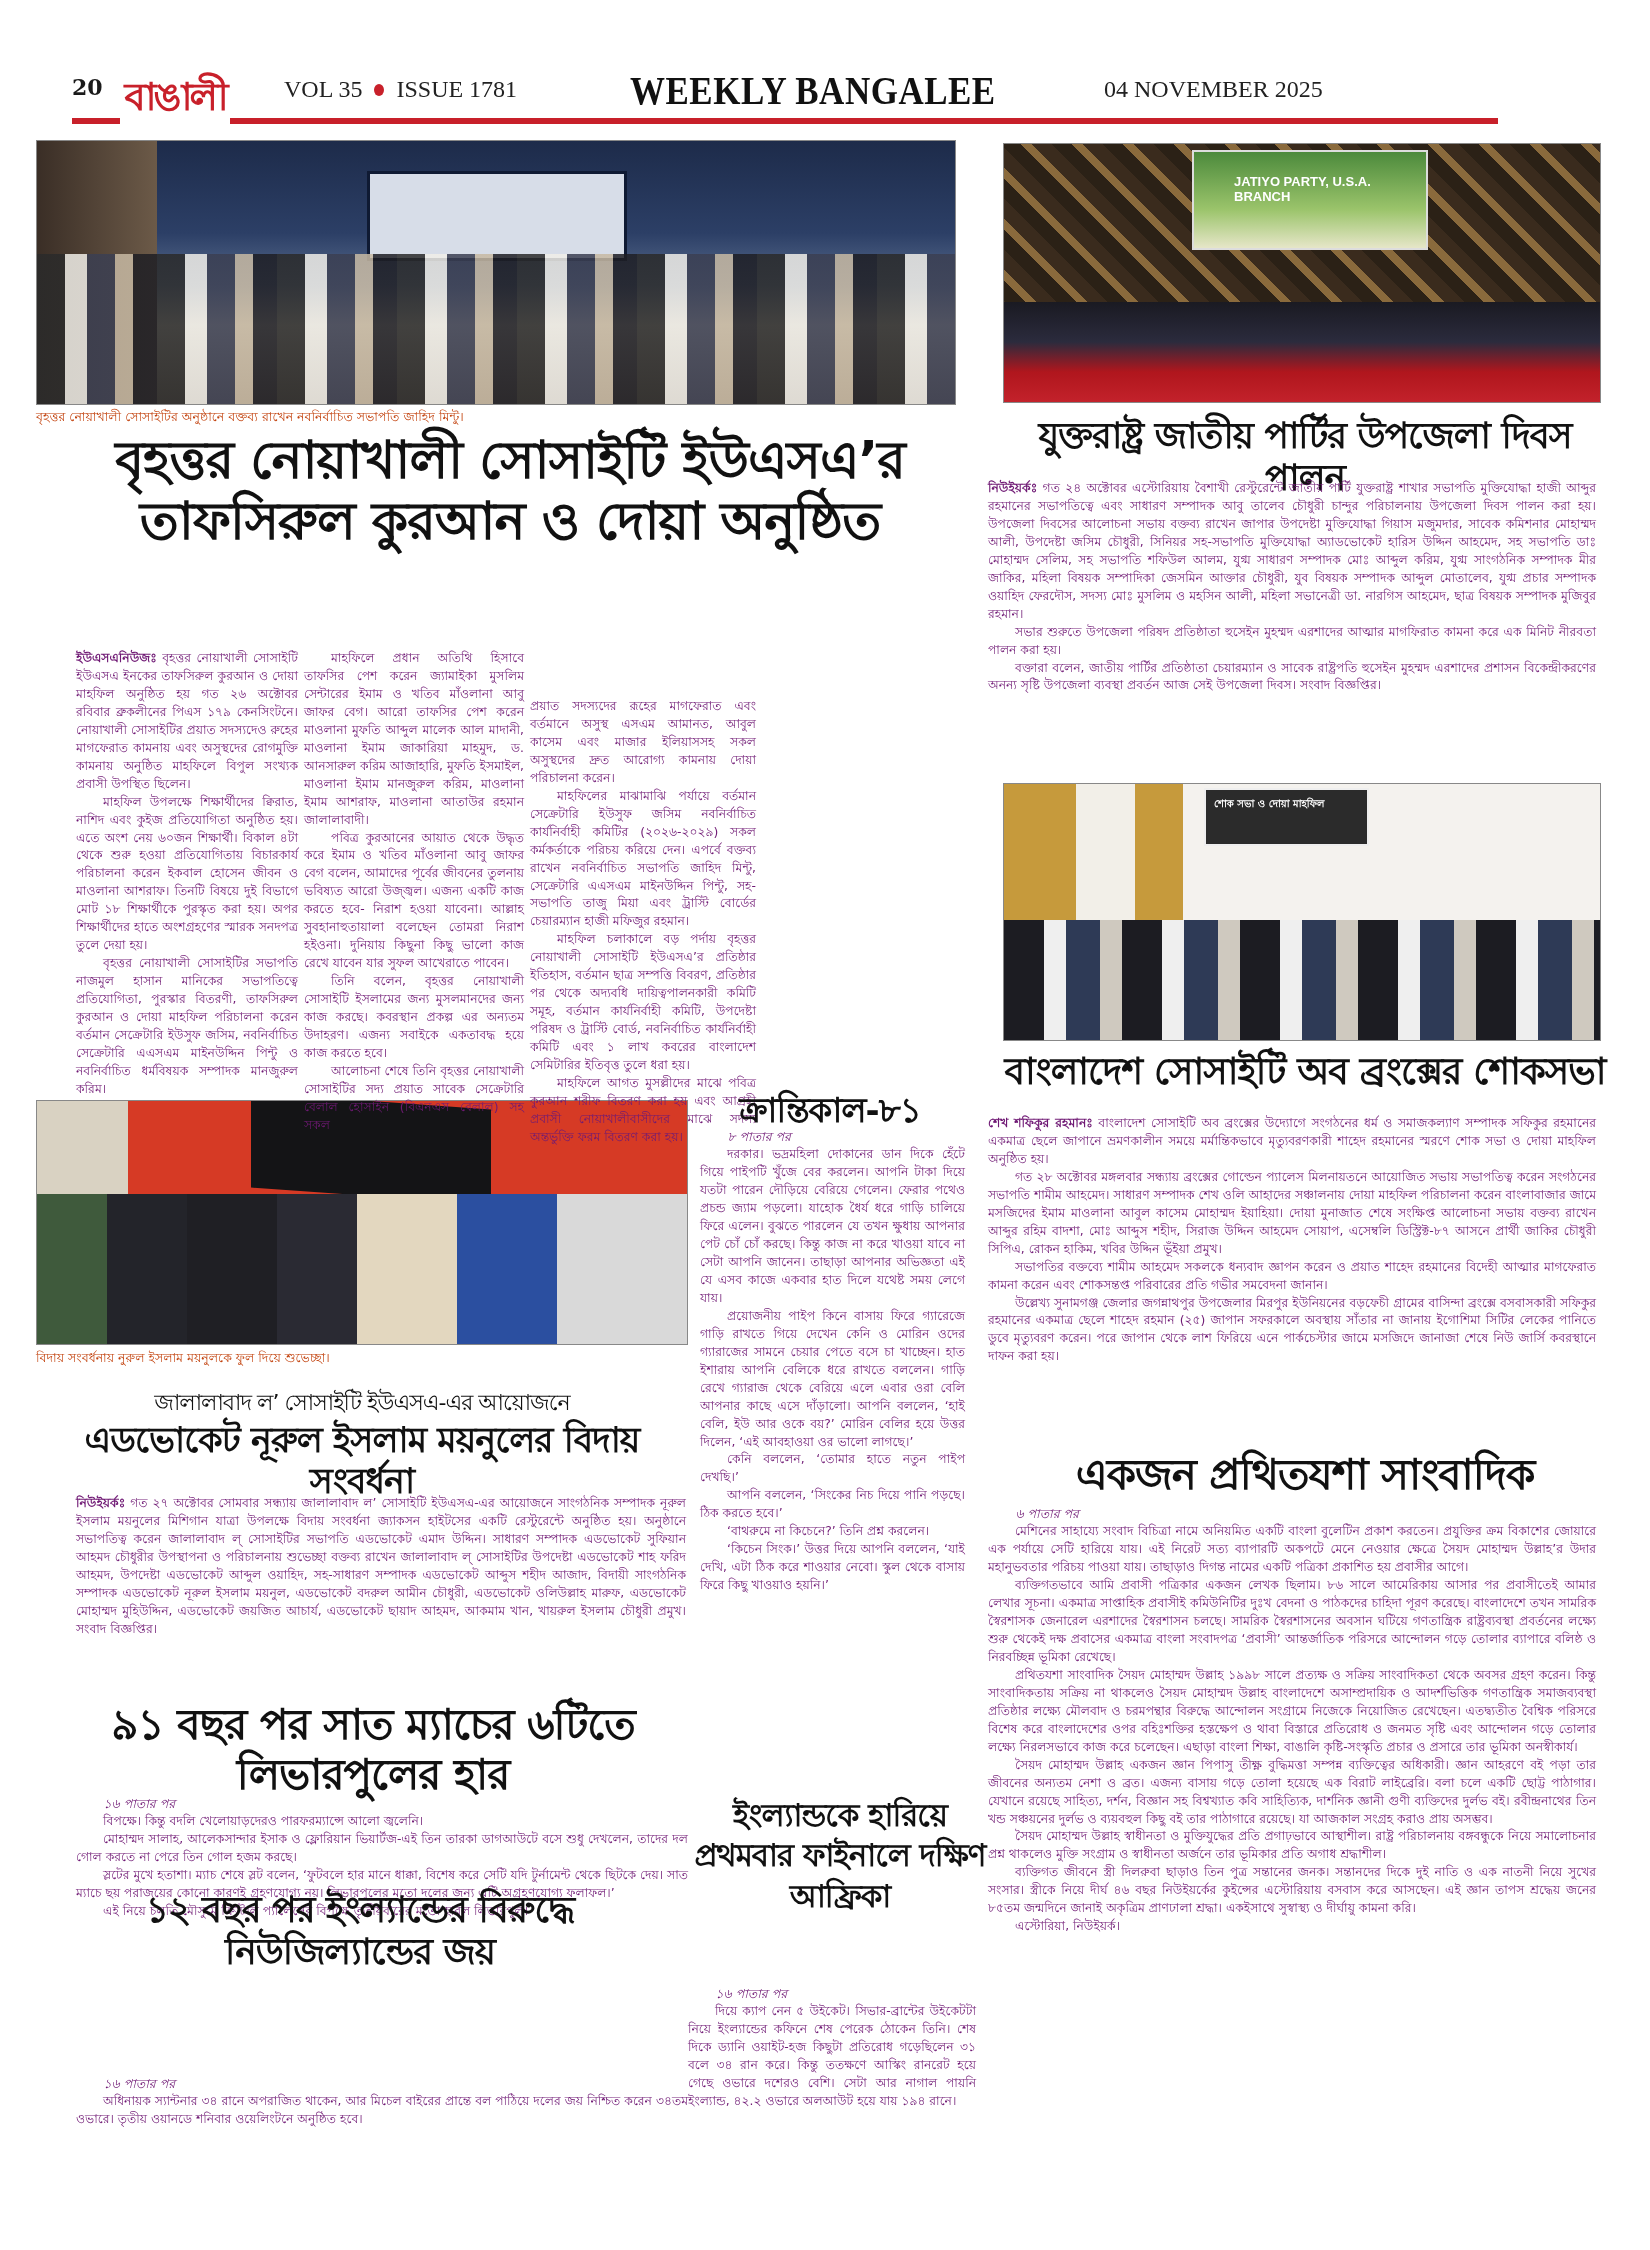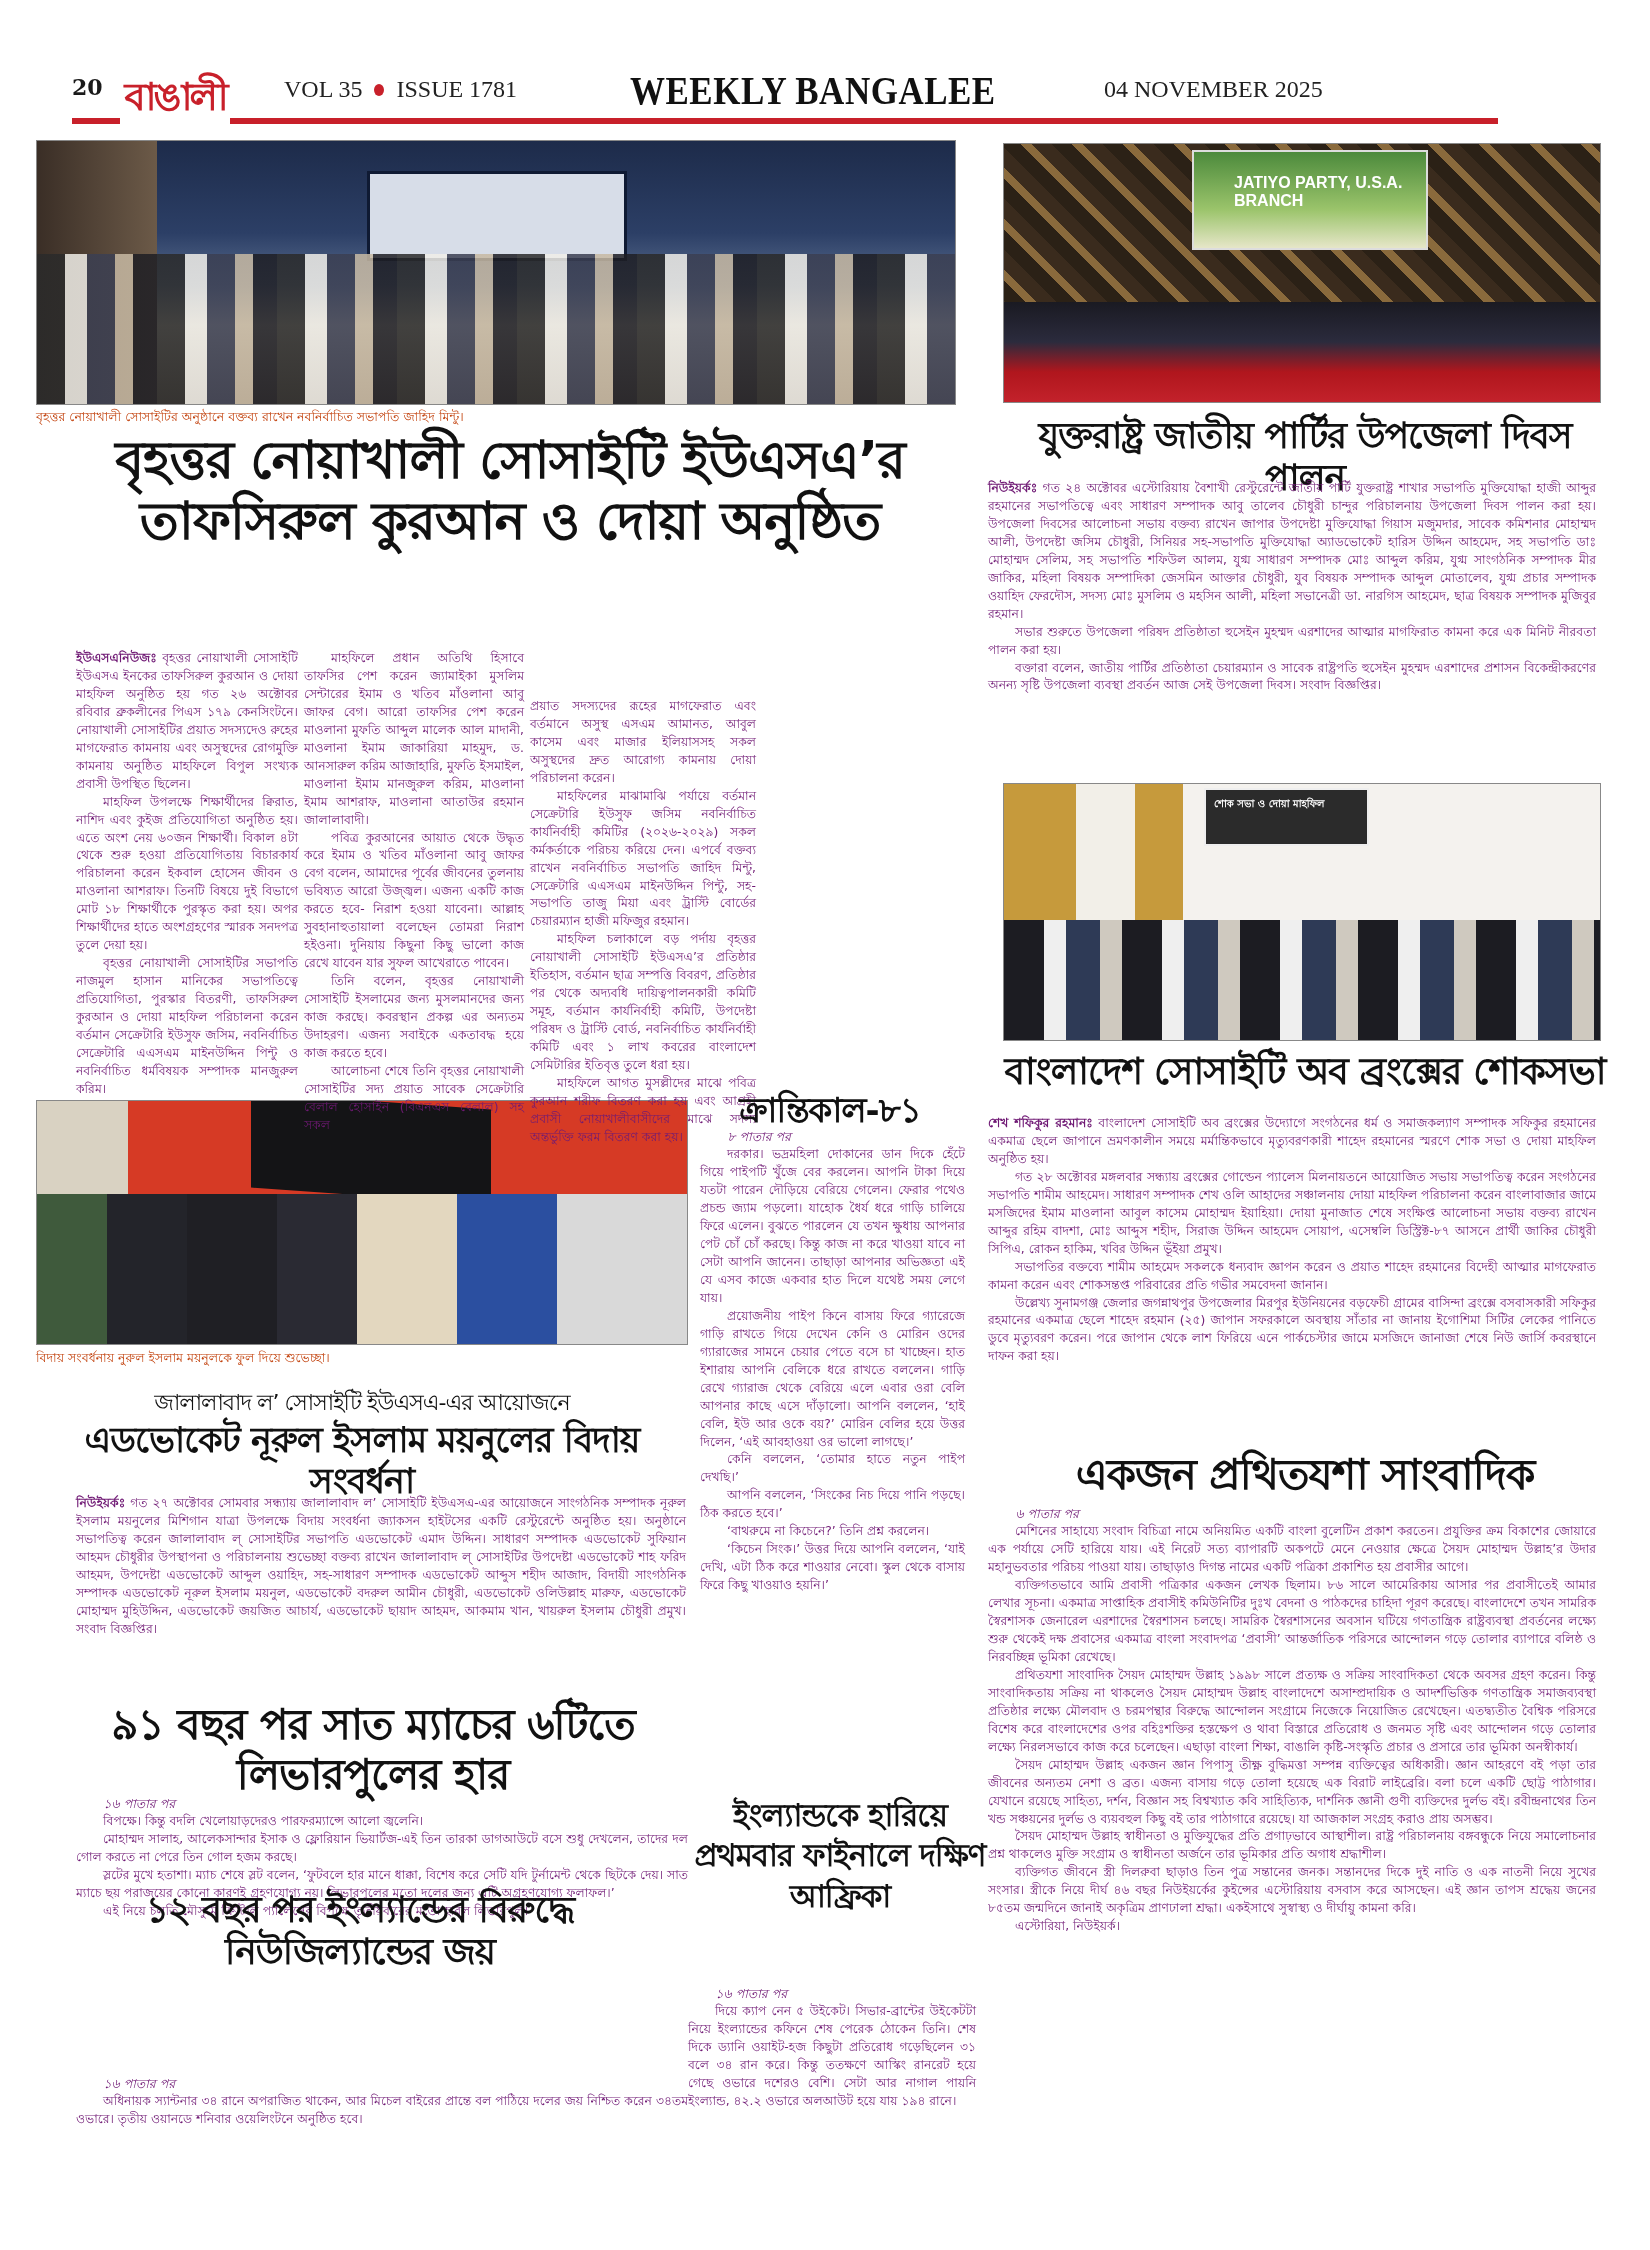--- a/index.html
+++ b/index.html
@@ -22,21 +22,21 @@
   .ph1 { left: 36px; top: 140px; width: 920px; height: 265px;
     background: linear-gradient(180deg, #1d2b4a 0%, #2c3f66 35%, #5a6d8e 55%, #c9c2b4 70%, #7a6a5a 100%); }
   .ph1 .screen { position:absolute; left: 330px; top: 30px; width: 260px; height: 90px; background:#d7dde8; border:3px solid #0f1a33; }
   .ph1 .crowd { position:absolute; left:0; right:0; bottom:0; height: 150px;
     background: repeating-linear-gradient(90deg, #2a2a2a 0 28px, #f0eee8 28px 50px, #3b3f52 50px 78px, #c7b9a3 78px 96px, #1e1e24 96px 120px); opacity: .85; }
   .ph1 .stage { position:absolute; left:0; top:0; width: 120px; height: 265px; background: linear-gradient(90deg,#3a2e26,#6c5a48); }
 
   .ph2 { left: 1003px; top: 143px; width: 598px; height: 260px;
     background: repeating-linear-gradient(45deg,#2b2116 0 14px,#8a6a3c 14px 22px,#3a2b1d 22px 36px); }
   .ph2 .banner { position:absolute; left: 188px; top: 6px; width: 236px; height: 100px; background: linear-gradient(180deg,#4c8a3c,#9bc46b 60%,#e6e6c8); border:2px solid #ddd; }
-  .ph2 .banner-text { position:absolute; left: 40px; top: 22px; color:#fff; font-family:"Liberation Sans",sans-serif; font-weight:bold; font-size: 16px; }
+  .ph2 .banner-text { position:absolute; left: 40px; top: 22px; color:#fff; font-family:"Liberation Sans",sans-serif; font-weight:bold; font-size: 13px; }
   .ph2 .table { position:absolute; left:0; right:0; bottom:0; height: 100px; background: linear-gradient(180deg,#1a1a22 0%,#2b2b3d 40%,#b0161d 70%,#c3222b 100%); }
 
   .ph3 { left: 1003px; top: 783px; width: 598px; height: 258px;
     background: linear-gradient(90deg,#c69a3c 0 12%,#f2efe8 12% 22%,#c69a3c 22% 30%,#f4f2ee 30% 100%); }
   .ph3 .banner { position:absolute; left: 200px; top: 4px; width: 165px; height: 58px; background:#2b2b2b; border:2px solid #eee; }
   .ph3 .banner-text { position:absolute; left:8px; top:6px; color:#ffffff; font-size: 10px; font-weight:bold; }
   .ph3 .crowd { position:absolute; left:0; right:0; bottom:0; height: 120px;
     background: repeating-linear-gradient(90deg,#1c1c22 0 40px,#efefef 40px 62px,#2e3a56 62px 96px,#cfc9bf 96px 118px); }
 
   .ph4 { left: 36px; top: 1100px; width: 652px; height: 245px;

